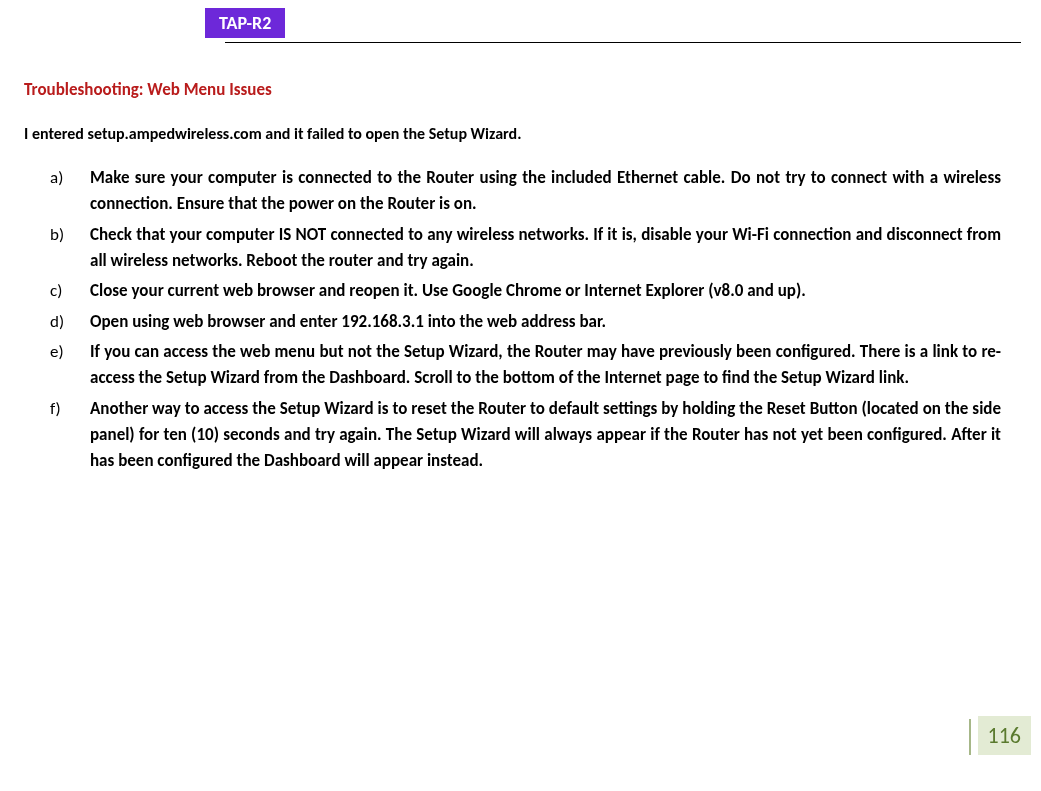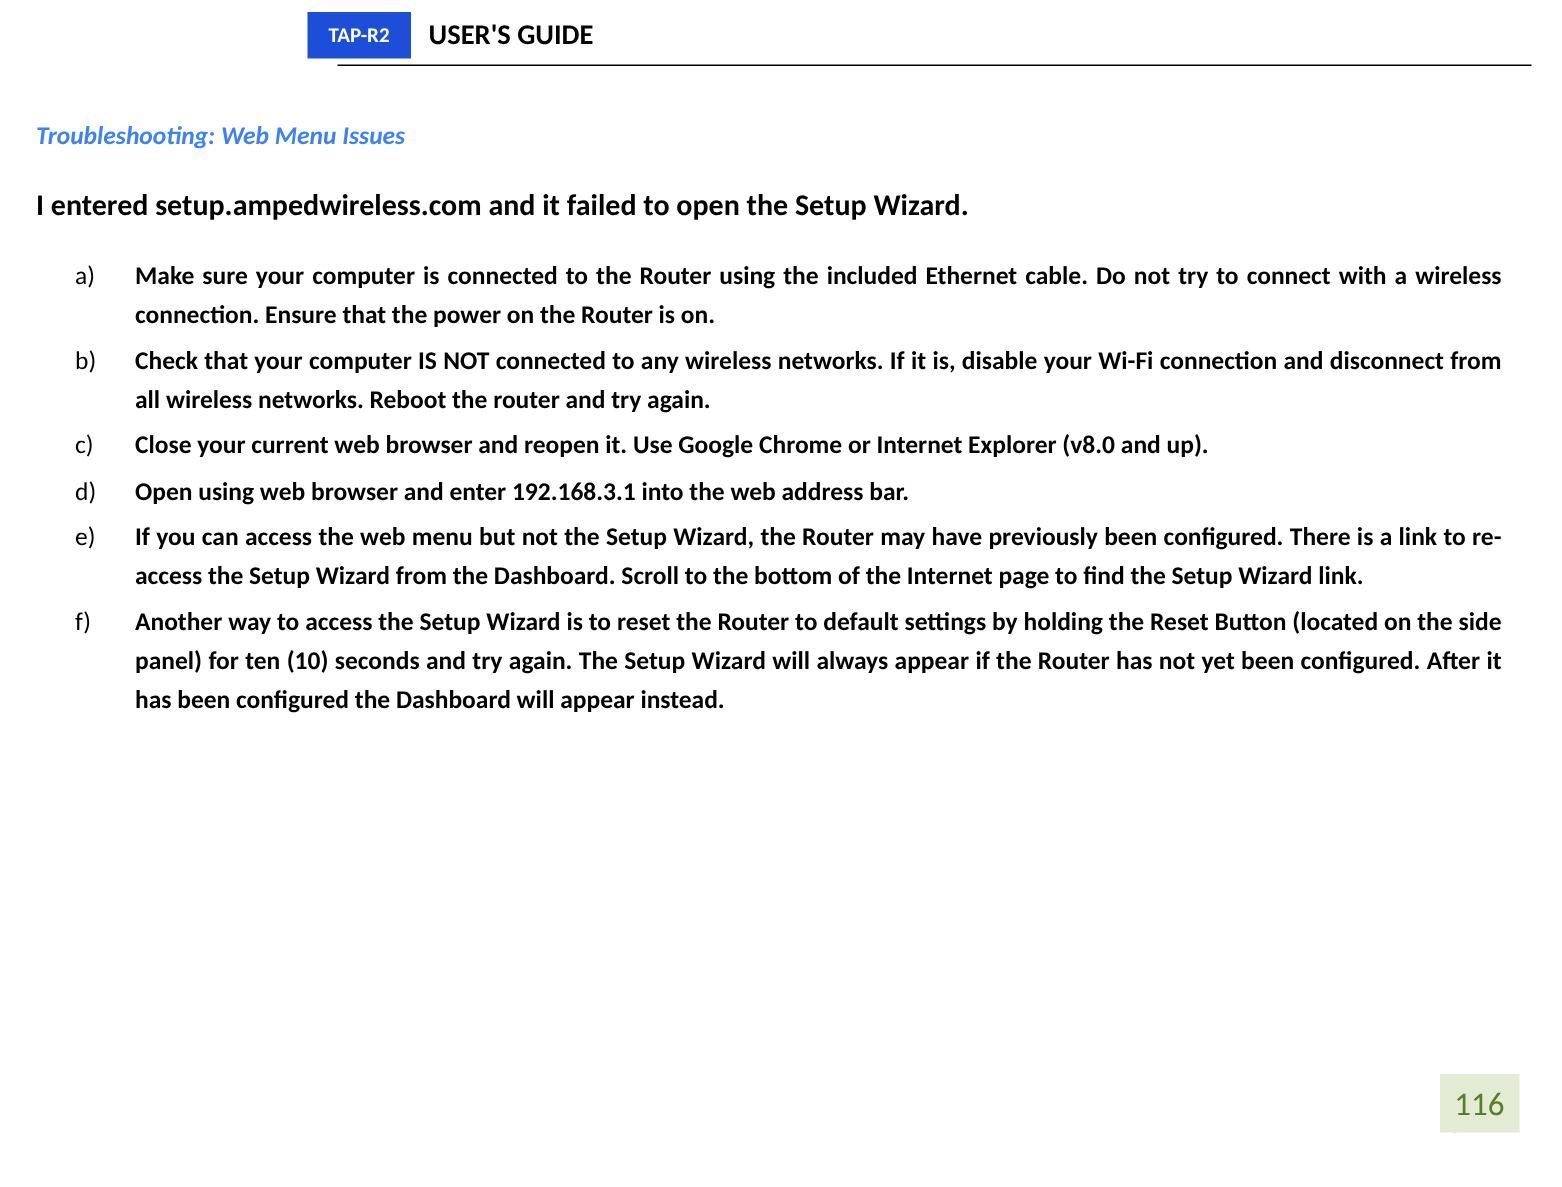--- a/index.html
+++ b/index.html
@@ -17,53 +17,52 @@
     }
     .header-bar {
       display: flex;
       align-items: stretch;
       margin-bottom: 4px;
     }
     .header-spacer {
       width: 185px;
     }
     .header-badge {
-      background: #1d4ed8;
+      background: #6d28d9;
       color: #ffffff;
       font-weight: bold;
-      font-size: 14px;
+      font-size: 18px;
       padding: 4px 14px;
       display: flex;
       align-items: center;
     }
     .header-title {
       font-weight: bold;
       font-size: 19px;
       padding: 4px 12px;
       display: flex;
       align-items: center;
       color: #000000;
     }
     .header-line {
       border-bottom: 1.5px solid #000000;
       margin-left: 205px;
       margin-right: 0;
       margin-bottom: 36px;
     }
     .section-heading {
-      color: #3b82f6;
+      color: #b91c1c;
       font-weight: bold;
       font-size: 17px;
       margin-bottom: 24px;
       margin-left: 4px;
-      font-style: italic;
     }
     .question {
       font-weight: bold;
-      font-size: 20px;
+      font-size: 16px;
       margin-bottom: 22px;
       margin-left: 4px;
       color: #000000;
     }
     .list-container {
       margin-left: 30px;
       margin-right: 20px;
     }
     .list-item {
       display: flex;
@@ -77,21 +76,21 @@
       flex-shrink: 0;
     }
     .list-text {
       flex: 1;
       text-align: justify;
       font-weight: bold;
     }
     .page-number-box {
       position: absolute;
       bottom: 36px;
-      right: 28px;
+      right: 10px;
       background: #e3ebd4;
       color: #5a7a2e;
       font-size: 22px;
       padding: 6px 10px;
       min-width: 46px;
       text-align: center;
     }
     .page-number-line {
       position: absolute;
       bottom: 36px;
@@ -100,21 +99,20 @@
       height: 36px;
       background: #a6b788;
     }
   </style>
 </head>
 <body>
 
 <div class="header-bar">
   <div class="header-spacer"></div>
   <div class="header-badge">TAP-R2</div>
-  <div class="header-title">USER'S GUIDE</div>
 </div>
 <div class="header-line"></div>
 
 <div class="section-heading">Troubleshooting: Web Menu Issues</div>
 
 <div class="question">I entered setup.ampedwireless.com and it failed to open the Setup Wizard.</div>
 
 <div class="list-container">
   <div class="list-item">
     <div class="list-marker">a)</div>

